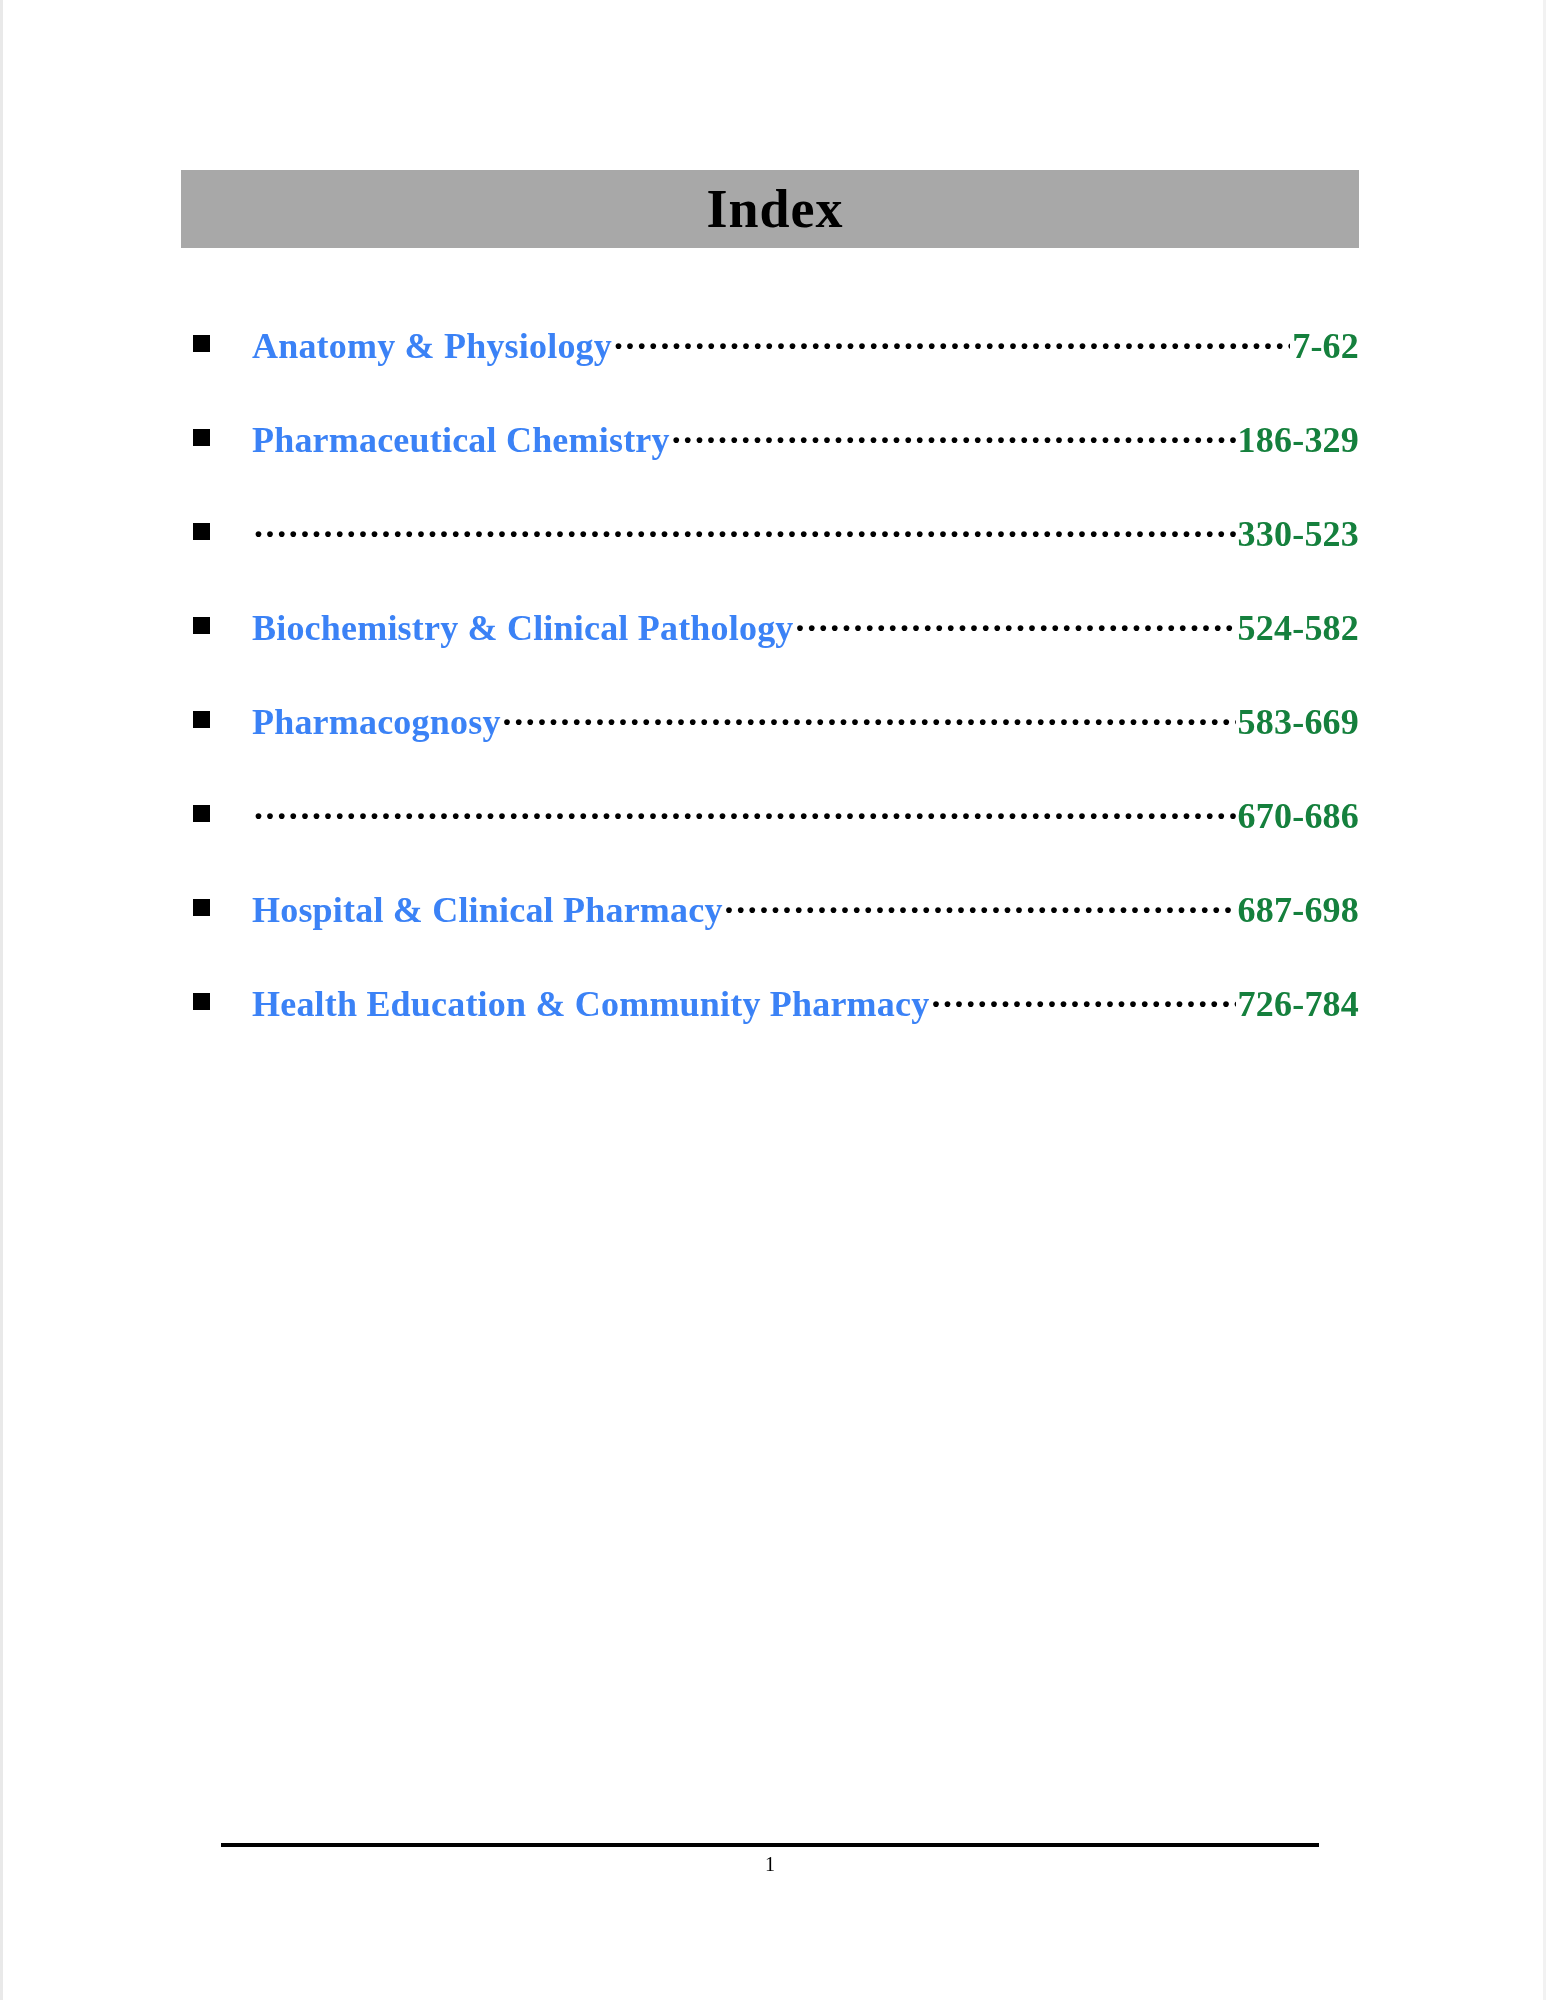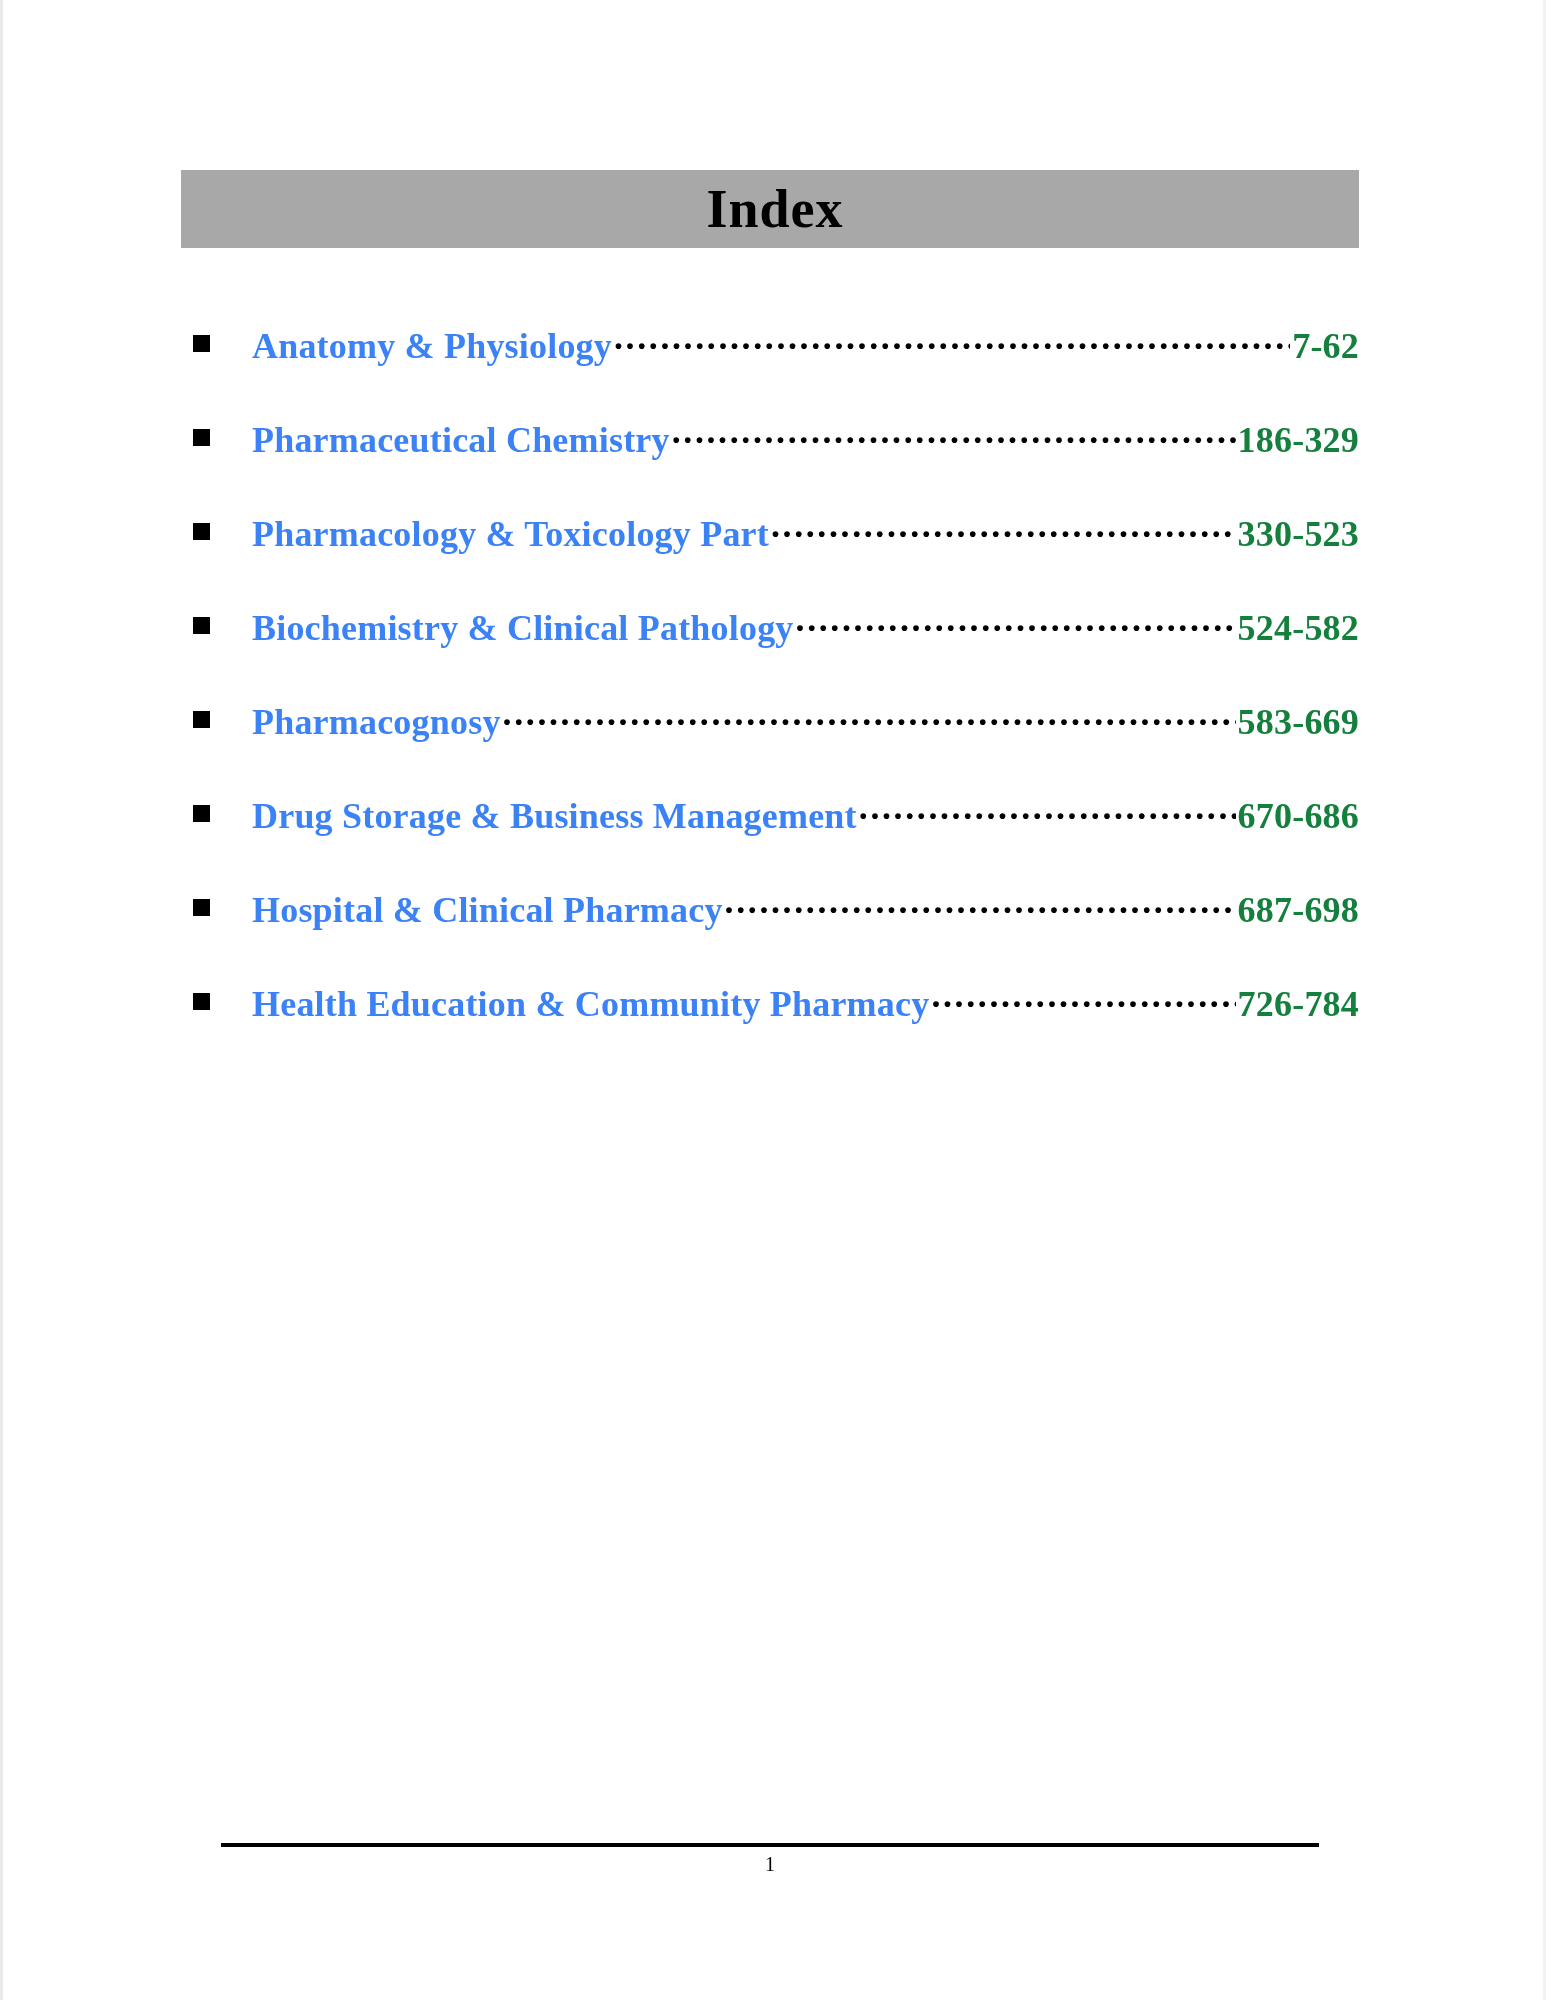--- a/index.html
+++ b/index.html
@@ -165,42 +165,40 @@
 
       <div class="index-item">
         <span class="bullet"></span>
         <span class="item-label">Pharmaceutical Chemistry</span>
         <span class="leaders"></span>
         <span class="item-pages">186-329</span>
       </div>
 
       <div class="index-item">
         <span class="bullet"></span>
-        <span class="item-label">Pharmacology &amp; Toxicology Part</span>
         <span class="leaders"></span>
         <span class="item-pages">330-523</span>
       </div>
 
       <div class="index-item">
         <span class="bullet"></span>
         <span class="item-label">Biochemistry &amp; Clinical Pathology</span>
         <span class="leaders"></span>
         <span class="item-pages">524-582</span>
       </div>
 
       <div class="index-item">
         <span class="bullet"></span>
         <span class="item-label">Pharmacognosy</span>
         <span class="leaders"></span>
         <span class="item-pages">583-669</span>
       </div>
 
       <div class="index-item">
         <span class="bullet"></span>
-        <span class="item-label">Drug Storage &amp; Business Management</span>
         <span class="leaders"></span>
         <span class="item-pages">670-686</span>
       </div>
 
       <div class="index-item">
         <span class="bullet"></span>
         <span class="item-label">Hospital &amp; Clinical Pharmacy</span>
         <span class="leaders"></span>
         <span class="item-pages">687-698</span>
       </div>

